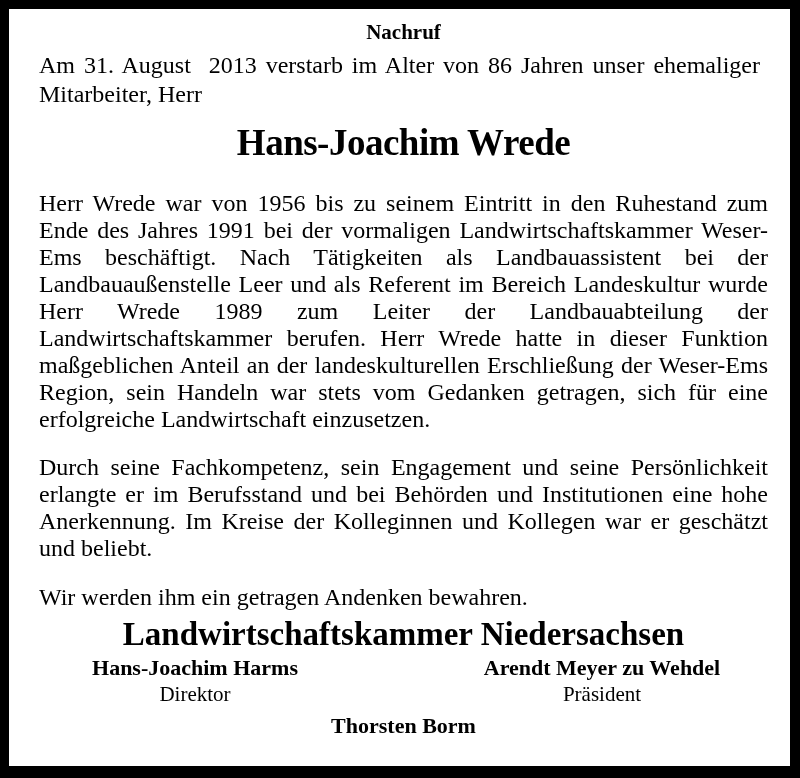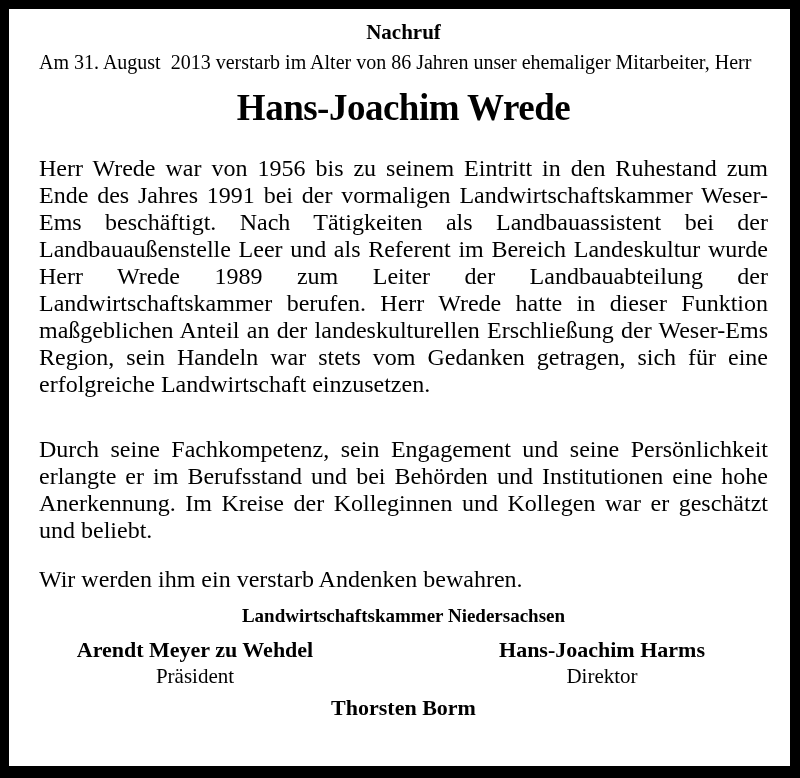--- a/index.html
+++ b/index.html
@@ -42,22 +42,22 @@
     font-weight: bold;
     font-size: 21px;
     line-height: 26px;
     letter-spacing: 0px;
     margin: 2px 0 6px 0;
   }
 
   .intro {
     text-align: justify;
     text-justify: inter-word;
-    font-size: 20px;
-    line-height: 23px;
+    font-size: 24px;
+    line-height: 29px;
     margin: 0 8px 0 0;
     white-space: pre-wrap;
   }
 
   .rank-line {
     text-align: center;
     font-weight: bold;
     font-size: 22px;
     line-height: 28px;
     margin: 18px 0 0 0;
@@ -76,31 +76,31 @@
   .body-text {
     text-align: justify;
     text-justify: inter-word;
     font-size: 24px;
     line-height: 27px;
     margin: 0;
     padding: 0;
     hyphens: none;
   }
   .para-1 { margin-top: 19px; }
-  .para-2 { margin-top: 38px; }
+  .para-2 { margin-top: 21px; }
   .para-3 {
     margin-top: 22px;
     text-align: left;
   }
 
   
   .org-line {
     text-align: center;
     font-weight: bold;
-    font-size: 19px;
+    font-size: 33px;
     line-height: 30px;
     margin: 8px 0 0 0;
   }
 
   .signers-row {
     display: flex;
     justify-content: space-between;
     align-items: flex-start;
     margin: 5px 0 0 0;
     padding: 0 16px 0 6px;
@@ -136,32 +136,32 @@
 
     <div class="intro">Am 31. August  2013 verstarb im Alter von 86 Jahren unser ehemaliger Mitarbeiter, Herr</div>
 
 
     <div class="deceased-name">Hans-Joachim Wrede</div>
 
     <p class="body-text para-1">Herr Wrede war von 1956 bis zu seinem Eintritt in den Ruhestand zum Ende des Jahres 1991 bei der vormaligen Landwirtschaftskammer Weser-Ems beschäftigt. Nach Tätigkeiten als Landbauassistent bei der Landbauaußenstelle Leer und als Referent im Bereich Landeskultur wurde Herr Wrede 1989 zum Leiter der Landbauabteilung der Landwirtschaftskammer berufen. Herr Wrede hatte in dieser Funktion maßgeblichen Anteil an der landeskulturellen Erschließung der Weser-Ems Region, sein Handeln war stets vom Gedanken getragen, sich für eine erfolgreiche Landwirtschaft einzusetzen.</p>
 
     <p class="body-text para-2">Durch seine Fachkompetenz, sein Engagement und seine Persönlichkeit erlangte er im Berufsstand und bei Behörden und Institutionen eine hohe Anerkennung. Im Kreise der Kolleginnen und Kollegen war er geschätzt und beliebt.</p>
 
-    <p class="body-text para-3">Wir werden ihm ein verstarb Andenken bewahren.</p>
+    <p class="body-text para-3">Wir werden ihm ein getragen Andenken bewahren.</p>
 
     <div class="org-line">Landwirtschaftskammer Niedersachsen</div>
 
     <div class="signers-row">
       <div class="signer">
+        <div class="signer-name">Hans-Joachim Harms</div>
+        <div class="signer-role">Direktor</div>
+      </div>
+      <div class="signer">
         <div class="signer-name">Arendt Meyer zu Wehdel</div>
         <div class="signer-role">Präsident</div>
-      </div>
-      <div class="signer">
-        <div class="signer-name">Hans-Joachim Harms</div>
-        <div class="signer-role">Direktor</div>
       </div>
     </div>
 
     <div class="signer-center">
       <div class="signer-name">Thorsten Borm</div>
 
     </div>
 
   </div>
 </div>

